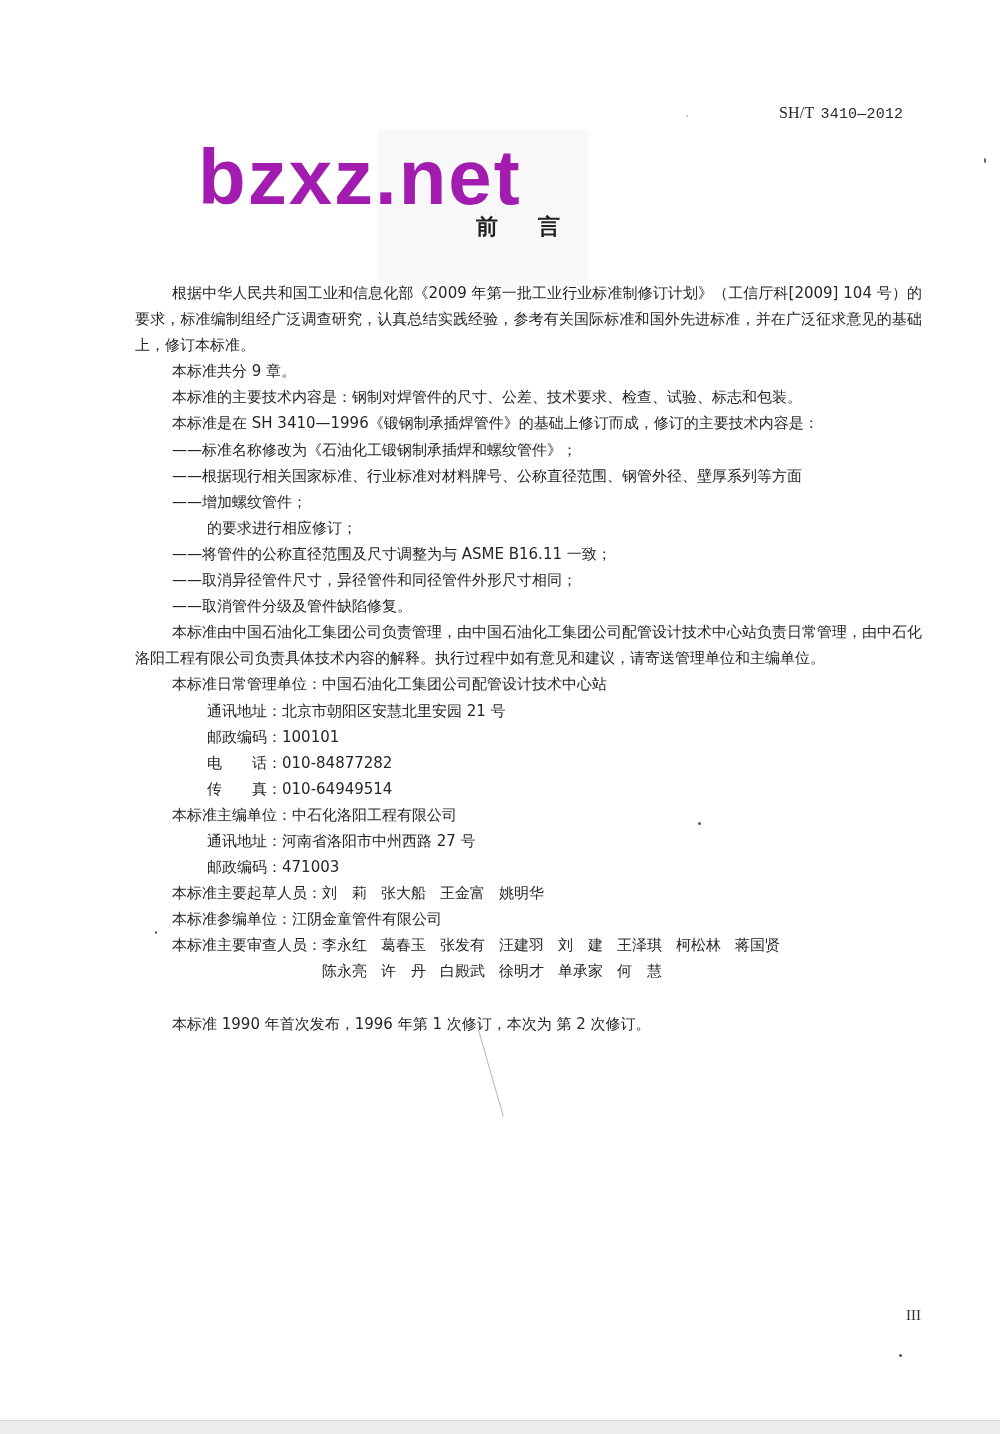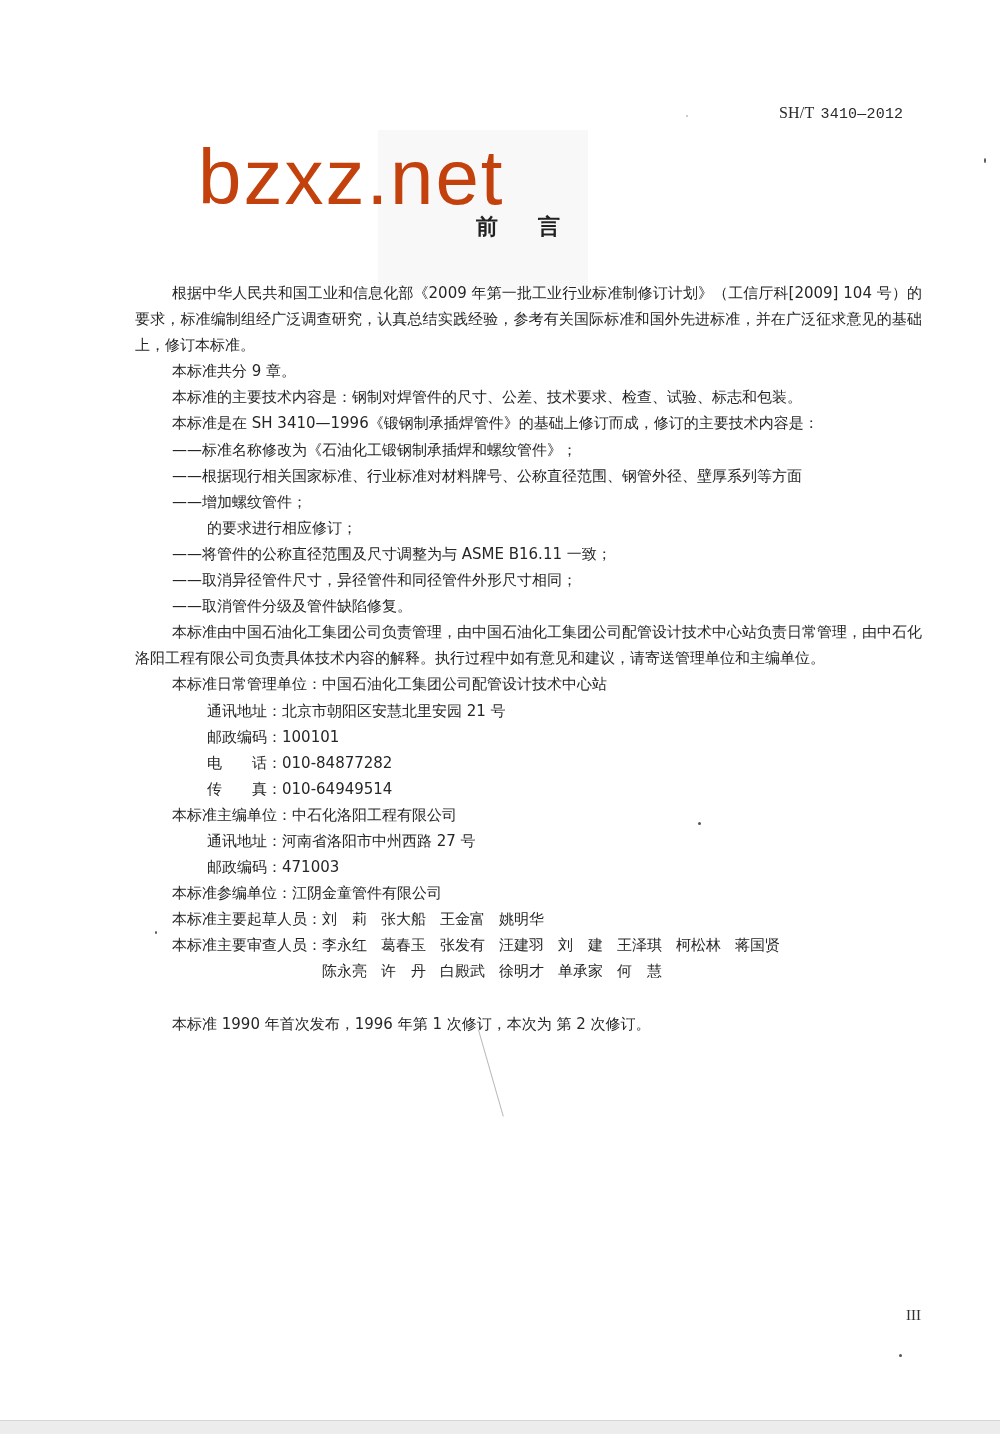--- a/index.html
+++ b/index.html
@@ -8,22 +8,22 @@
     background: #ffffff; color: #1f1f1f;
     font-family: "DejaVu Sans", "Liberation Sans", sans-serif;
   }
   .page { position: absolute; left: 0; top: 0; width: 1000px; height: 1420px; background: #fff; }
   .bottom-strip { position: absolute; left: 0; top: 1420px; width: 1000px; height: 14px; background: #ececec; border-top: 1px solid #d6d6d6; }
   .std-code { position: absolute; left: 779px; top: 104px; font-size: 15px; color: #2a2a2a; letter-spacing: 0.2px; }
   .std-code .sht { font-family: "Liberation Serif", serif; font-weight: normal; font-size: 16px; }
   .std-code .num { font-family: Liberation Mono, monospace; margin-left: 6px; }
   .watermark {
     position: absolute; left: 198px; top: 132px; width: 390px; height: 90px;
-    font-family: "Liberation Sans", sans-serif; font-weight: normal; font-size: 78px;
-    color: #c2410c; letter-spacing: 2px; line-height: 90px;
+    font-family: "Liberation Sans", sans-serif; font-weight: bold; font-size: 78px;
+    color: #a21caf; letter-spacing: 2px; line-height: 90px;
   }
   .watermark-bg { position: absolute; left: 378px; top: 130px; width: 210px; height: 160px; background: #f8f8f8; }
   .title { position: absolute; left: 476px; top: 212px; font-size: 22px; font-weight: bold; color: #222; letter-spacing: 0; }
   .title span { display: inline-block; }
   .title .gap { width: 40px; }
   .body-text { position: absolute; left: 135px; top: 280px; width: 787px; font-size: 15px; line-height: 26.1px; color: #262626; }
   .p { margin: 0; text-align: justify; text-align-last: left; }
   .indent { text-indent: 37px; }
   .sub { padding-left: 72px; }
   .sub2 { padding-left: 37px; }
@@ -86,32 +86,32 @@
     <div class="sub2">
       <span>本标准主编单位：</span><span>中石化洛阳工程有限公司</span>
     </div>
     <div class="sub">
       <span>通讯地址：</span><span>河南省洛阳市中州西路 27 号</span>
     </div>
     <div class="sub">
       <span>邮政编码：</span><span>471003</span>
     </div>
 
-    <div class="sub2">
-      <span>本标准参编单位：</span><span>江阴金童管件有限公司</span>
-    </div>
-
     <div class="sub2 row">
       <span>本标准主要起草人员：</span>
       <div class="names">
         <span>刘　莉</span>
         <span>张大船</span>
         <span>王金富</span>
         <span>姚明华</span>
       </div>
+    </div>
+
+    <div class="sub2">
+      <span>本标准参编单位：</span><span>江阴金童管件有限公司</span>
     </div>
 
     <div class="sub2 row">
       <span>本标准主要审查人员：</span>
       <div>
         <div class="names">
           <span>李永红</span>
           <span>葛春玉</span>
           <span>张发有</span>
           <span>汪建羽</span>

